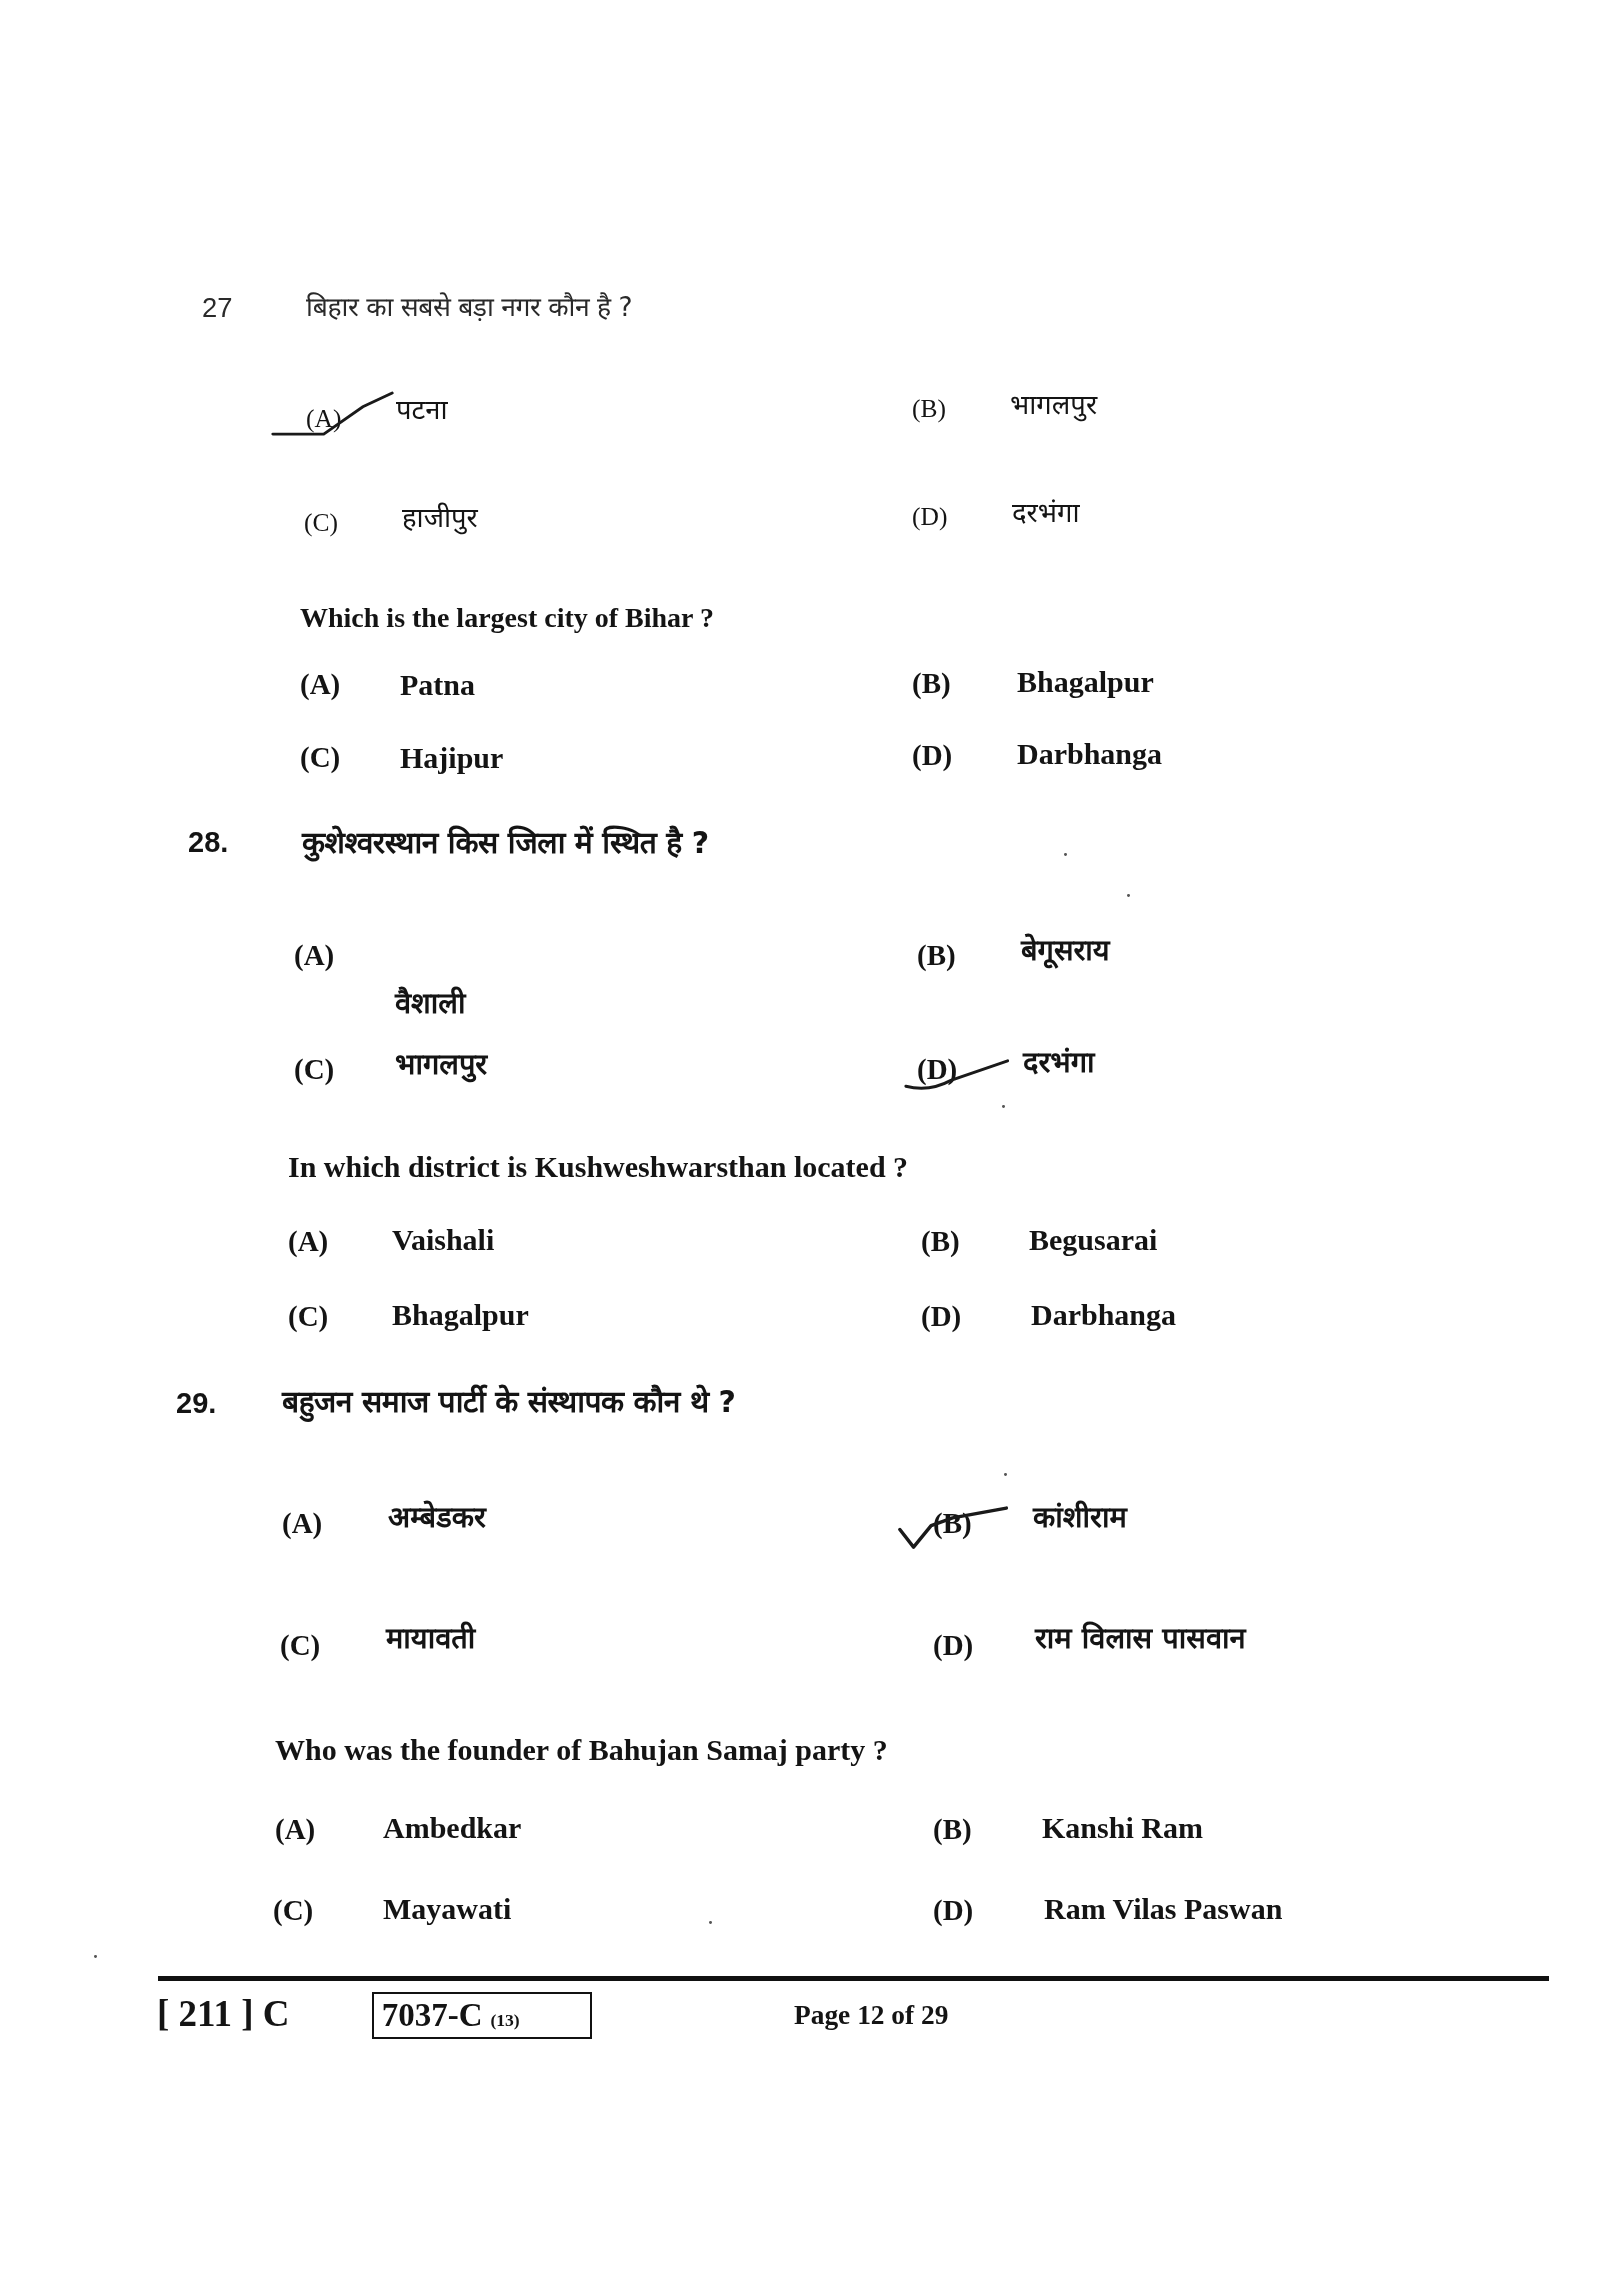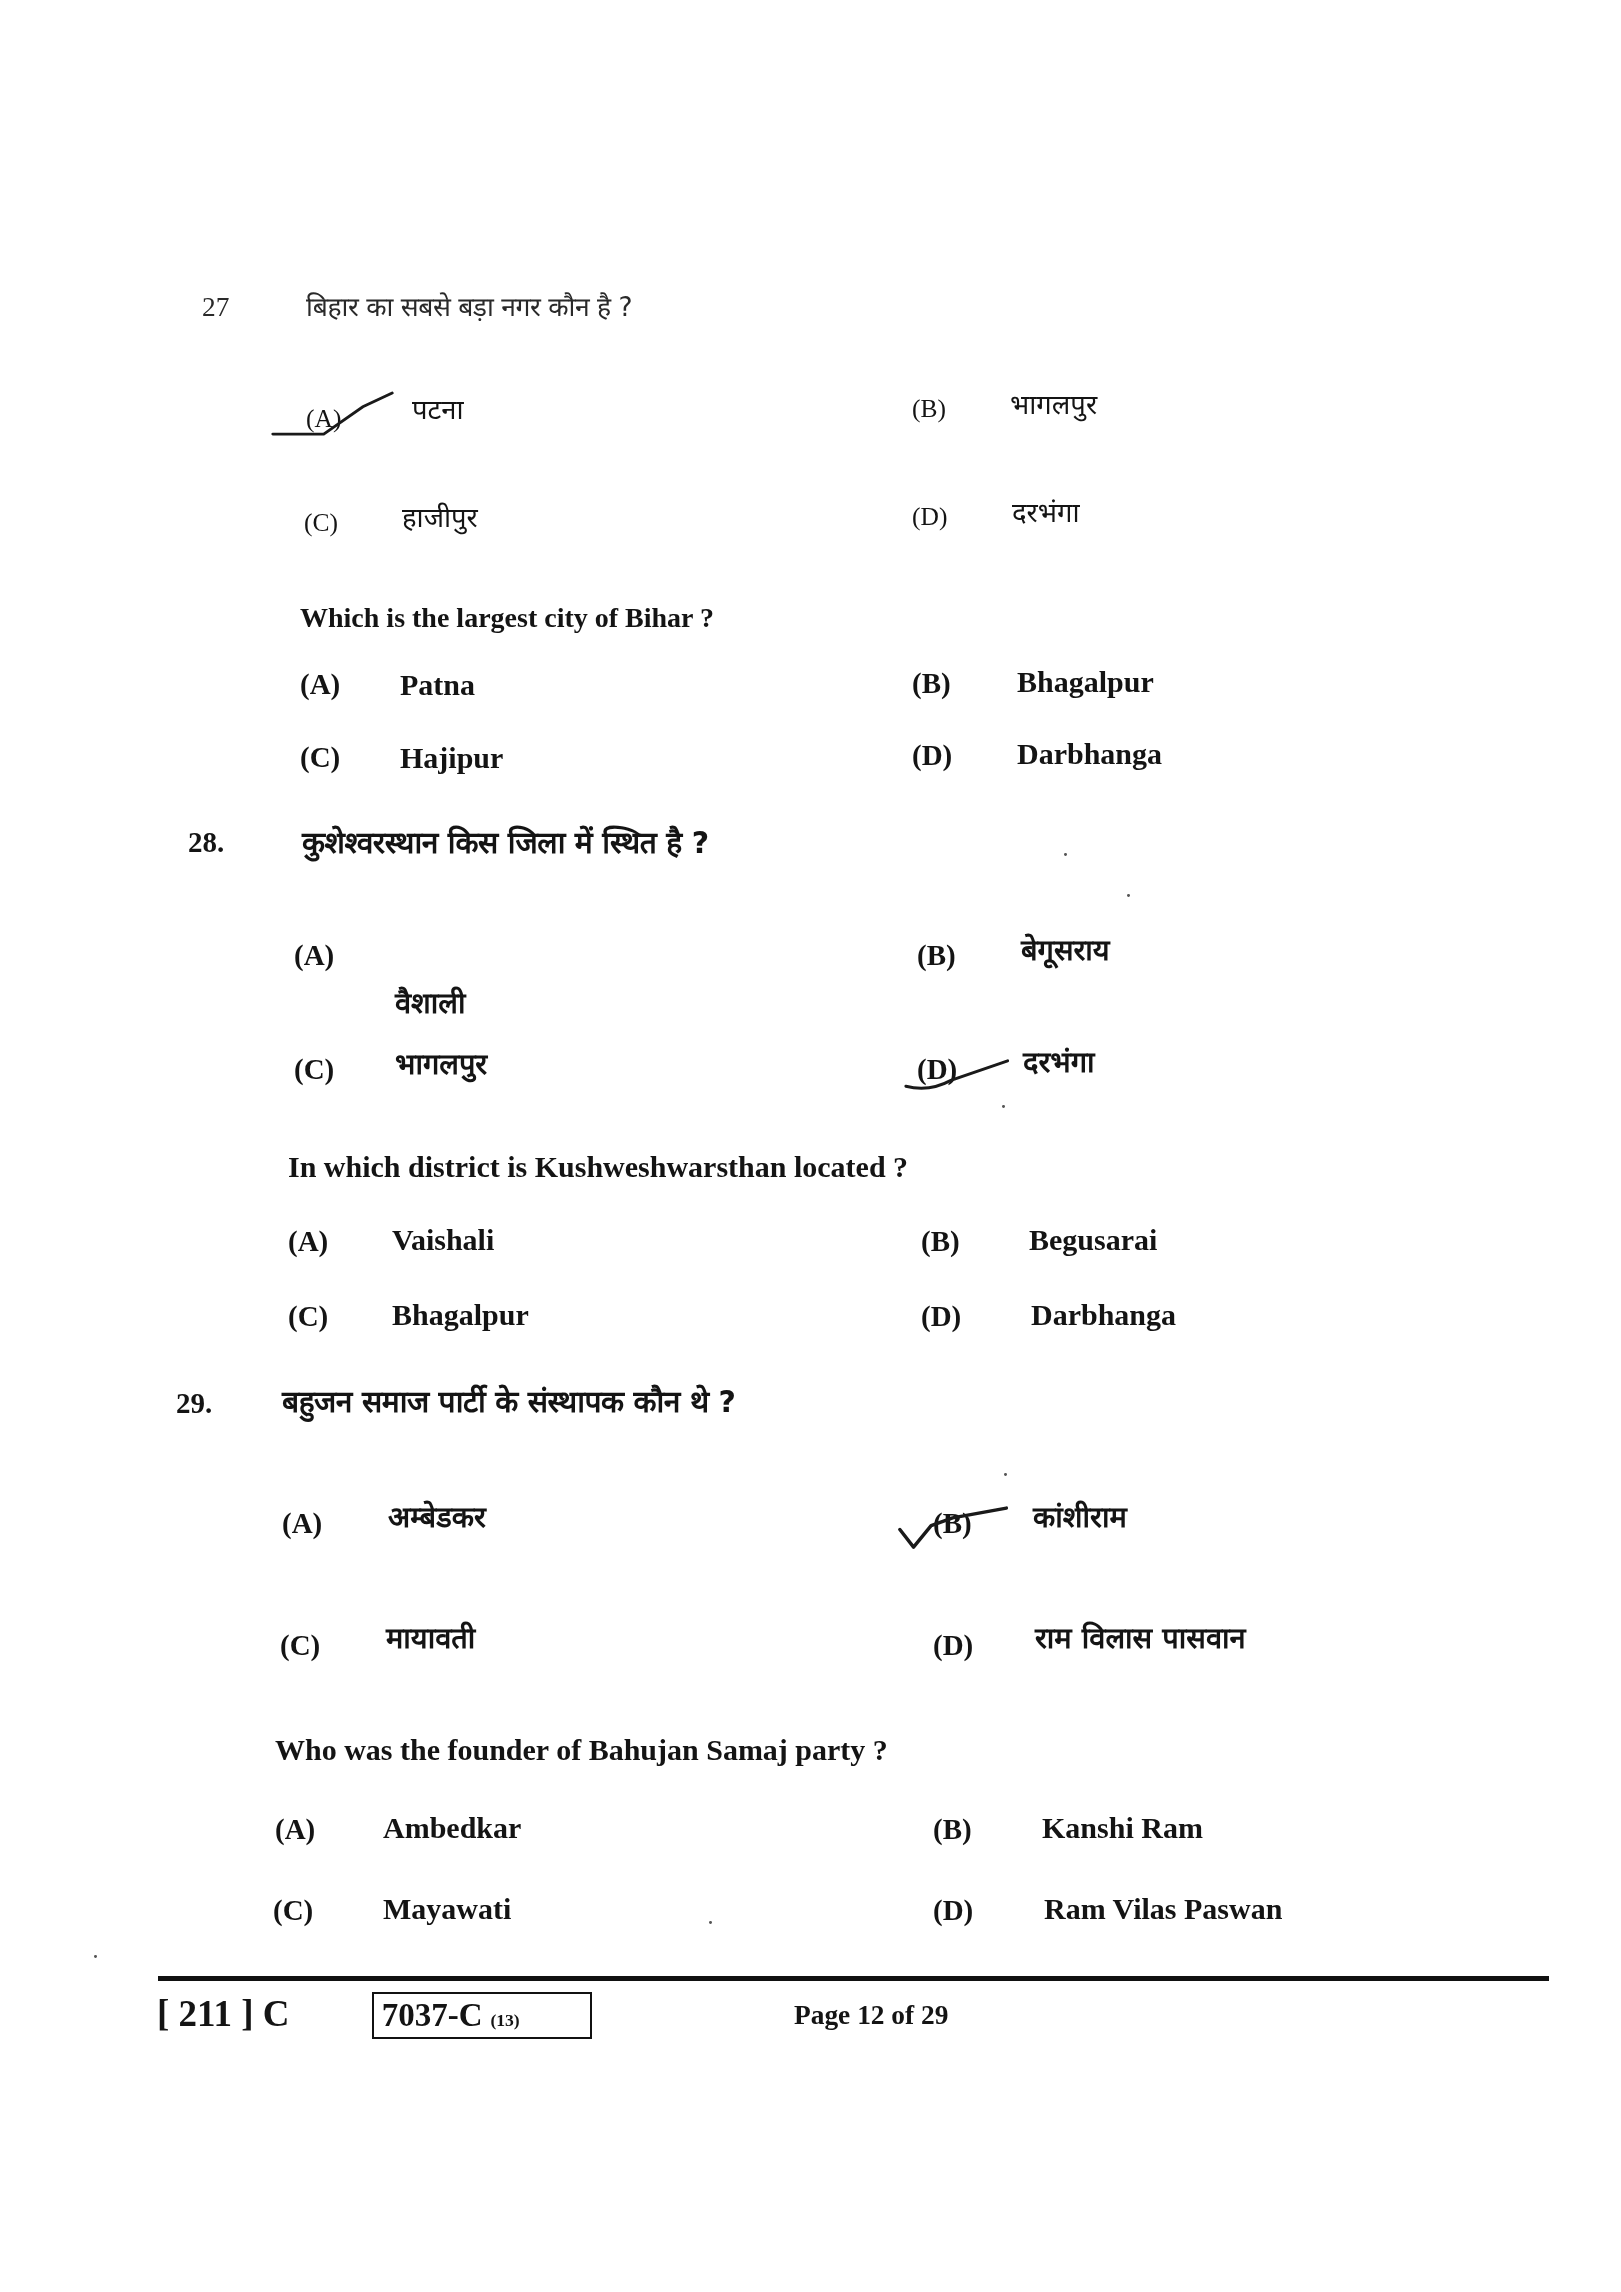--- a/index.html
+++ b/index.html
@@ -1,19 +1,19 @@
 <!DOCTYPE html>
 <html><head>
 <meta charset="utf-8">
 <style>
   html, body { margin: 0; padding: 0; background: #ffffff; }
   body { width: 1621px; height: 2293px; position: relative; overflow: hidden;
          font-family: "Liberation Serif", serif; color: #141414; }
   .abs { position: absolute; white-space: nowrap; }
-  .qnum { font-family: Liberation Serif, serif; font-weight: bold; font-size: 29px; }
+  .qnum { font-family: Liberation Sans, sans-serif; font-weight: bold; font-size: 29px; }
   .hindi { font-family: "DejaVu Sans", sans-serif; font-weight: bold; font-size: 30px; letter-spacing: -0.5px; }
   .eng-q { font-family: "Liberation Serif", serif; font-weight: bold; font-size: 30px; }
   .opt-label { font-family: "Liberation Serif", serif; font-weight: bold; font-size: 29px; }
   .opt-text { font-family: "Liberation Serif", serif; font-weight: bold; font-size: 30px; }
   .hindi-opt { font-family: "DejaVu Sans", sans-serif; font-weight: bold; font-size: 29px; }
   .faint { color: #2a2a2a; }
   .footer-rule { position: absolute; left: 158px; top: 1976px; width: 1391px; height: 4.9px; background: #111; }
   .footer-text { font-family: "Liberation Serif", serif; font-weight: bold; }
   .code-box { position: absolute; left: 372px; top: 1992px; width: 220px; height: 47px;
               border: 2.9px solid #111; box-sizing: border-box; display: flex; align-items: center; padding-left: 7.8px; }
@@ -21,21 +21,21 @@
   .speck { position: absolute; width: 2.9px; height: 2.9px; background: #555; border-radius: 50%; }
 </style>
 </head>
 <body>
 
 <div>
   <span class="abs qnum faint" style="left:202px; top:292px; font-size:27.4px; font-weight:normal;">27</span>
   <span class="abs hindi faint" style="left:306px; top:288px; font-size:26.5px; font-weight:normal;">बिहार का सबसे बड़ा नगर कौन है ?</span>
 
   <span class="abs opt-label" style="left:306px; top:404px; font-size:25.5px; font-weight:normal;">(A)</span>
-  <span class="abs hindi-opt" style="left:412px; top:390px; font-size:27.4px; font-weight:normal;">पटना</span>
+  <span class="abs hindi-opt" style="left:396px; top:390px; font-size:27.4px; font-weight:normal;">पटना</span>
   <span class="abs opt-label" style="left:912px; top:394px; font-size:25.5px; font-weight:normal;">(B)</span>
   <span class="abs hindi-opt" style="left:1010px; top:385px; font-size:27.4px; font-weight:normal;">भागलपुर</span>
 
   <span class="abs opt-label" style="left:304px; top:508px; font-size:25.5px; font-weight:normal;">(C)</span>
   <span class="abs hindi-opt" style="left:402px; top:498px; font-size:27.4px; font-weight:normal;">हाजीपुर</span>
   <span class="abs opt-label" style="left:912px; top:502px; font-size:25.5px; font-weight:normal;">(D)</span>
   <span class="abs hindi-opt" style="left:1012px; top:493px; font-size:27.4px; font-weight:normal;">दरभंगा</span>
 
   <svg class="mark-svg" style="left:265px; top:387px;" width="137" height="59" viewBox="0 0 140 60">
     <path d="M8 48 L60 48 L100 20 L130 6" stroke="#1a1a1a" stroke-width="3" fill="none" stroke-linecap="round"></path>

